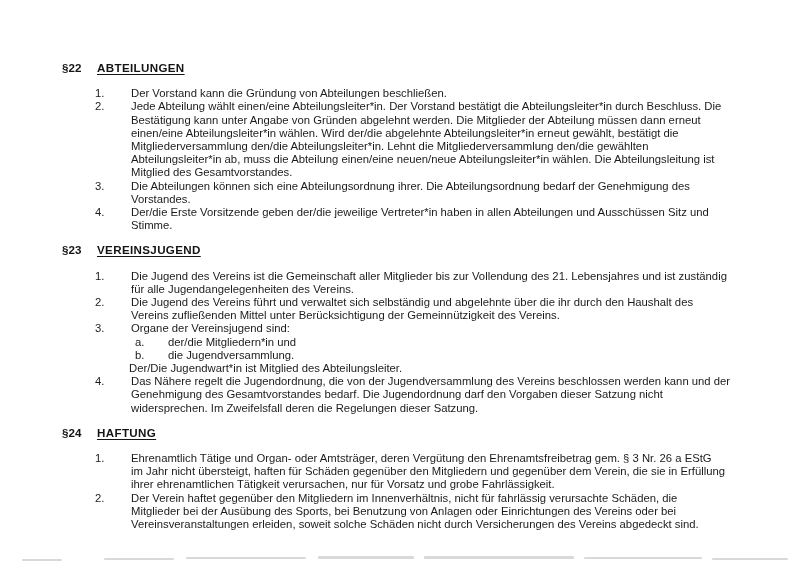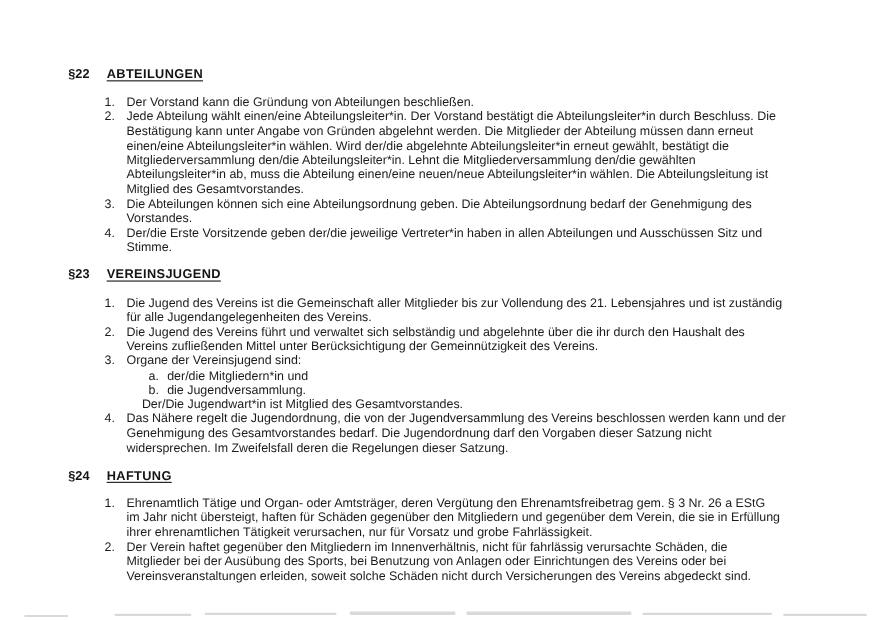--- a/index.html
+++ b/index.html
@@ -31,21 +31,21 @@
   .sec-num { width: 35px; flex: none; }
   .sec-title {
     text-decoration: underline;
     text-underline-offset: 2px;
     letter-spacing: 0.35px;
   }
   .items { margin: 13px 0 0 33px; }
   .item { display: flex; }
   .inum { width: 20px; flex: none; }
   .ibody { flex: 1; min-width: 0; }
-  .itext { white-space: pre-wrap; display: block; }
+  .itext { white-space: pre-wrap; display: block; margin-left: 16px; }
   .sub { display: flex; margin-left: 20px; }
   .snum { width: 17px; flex: none; }
   .note { margin-left: 14px; }
   .sec + .sec { margin-top: 11px; }
 
   
   .artifact { position: absolute; left: 0; top: 0; width: 100%; height: 100%; pointer-events: none; }
   .artifact span { position: absolute; background: #d9d9d9; border-radius: 1px; }
   .a1 { left: 104px; top: 558px; width: 70px;  height: 2px; }
   .a2 { left: 186px; top: 557px; width: 120px; height: 2px; background: #d2d2d2; }
@@ -75,21 +75,21 @@
           <span class="inum">2.</span>
           <span class="ibody itext">Jede Abteilung wählt einen/eine Abteilungsleiter*in. Der Vorstand bestätigt die Abteilungsleiter*in durch Beschluss. Die
 Bestätigung kann unter Angabe von Gründen abgelehnt werden. Die Mitglieder der Abteilung müssen dann erneut
 einen/eine Abteilungsleiter*in wählen. Wird der/die abgelehnte Abteilungsleiter*in erneut gewählt, bestätigt die
 Mitgliederversammlung den/die Abteilungsleiter*in. Lehnt die Mitgliederversammlung den/die gewählten
 Abteilungsleiter*in ab, muss die Abteilung einen/eine neuen/neue Abteilungsleiter*in wählen. Die Abteilungsleitung ist
 Mitglied des Gesamtvorstandes.</span>
         </div>
         <div class="item">
           <span class="inum">3.</span>
-          <span class="ibody itext">Die Abteilungen können sich eine Abteilungsordnung geben. Die Abteilungsordnung bedarf der Genehmigung des
+          <span class="ibody itext">Die Abteilungen können sich eine Abteilungsordnung ihrer. Die Abteilungsordnung bedarf der Genehmigung des
 Vorstandes.</span>
         </div>
         <div class="item">
           <span class="inum">4.</span>
           <span class="ibody itext">Der/die Erste Vorsitzende geben der/die jeweilige Vertreter*in haben in allen Abteilungen und Ausschüssen Sitz und
 Stimme.</span>
         </div>
       </div>
     </section>
 
@@ -114,21 +114,21 @@
           <span class="ibody">
             <span class="itext">Organe der Vereinsjugend sind:</span>
             <span class="sub">
               <span class="snum">a.</span>
               <span class="itext">der/die Mitgliedern*in und</span>
             </span>
             <span class="sub">
               <span class="snum">b.</span>
               <span class="itext">die Jugendversammlung.</span>
             </span>
-            <span class="note itext" style="display:block;">Der/Die Jugendwart*in ist Mitglied des Gesamtvorstandes.</span>
+            <span class="note itext" style="display:block;">Der/Die Jugendwart*in ist Mitglied des Abteilungsleiter.</span>
           </span>
         </div>
         <div class="item">
           <span class="inum">4.</span>
           <span class="ibody itext">Das Nähere regelt die Jugendordnung, die von der Jugendversammlung des Vereins beschlossen werden kann und der
 Genehmigung des Gesamtvorstandes bedarf. Die Jugendordnung darf den Vorgaben dieser Satzung nicht
 widersprechen. Im Zweifelsfall deren die Regelungen dieser Satzung.</span>
         </div>
       </div>
     </section>

